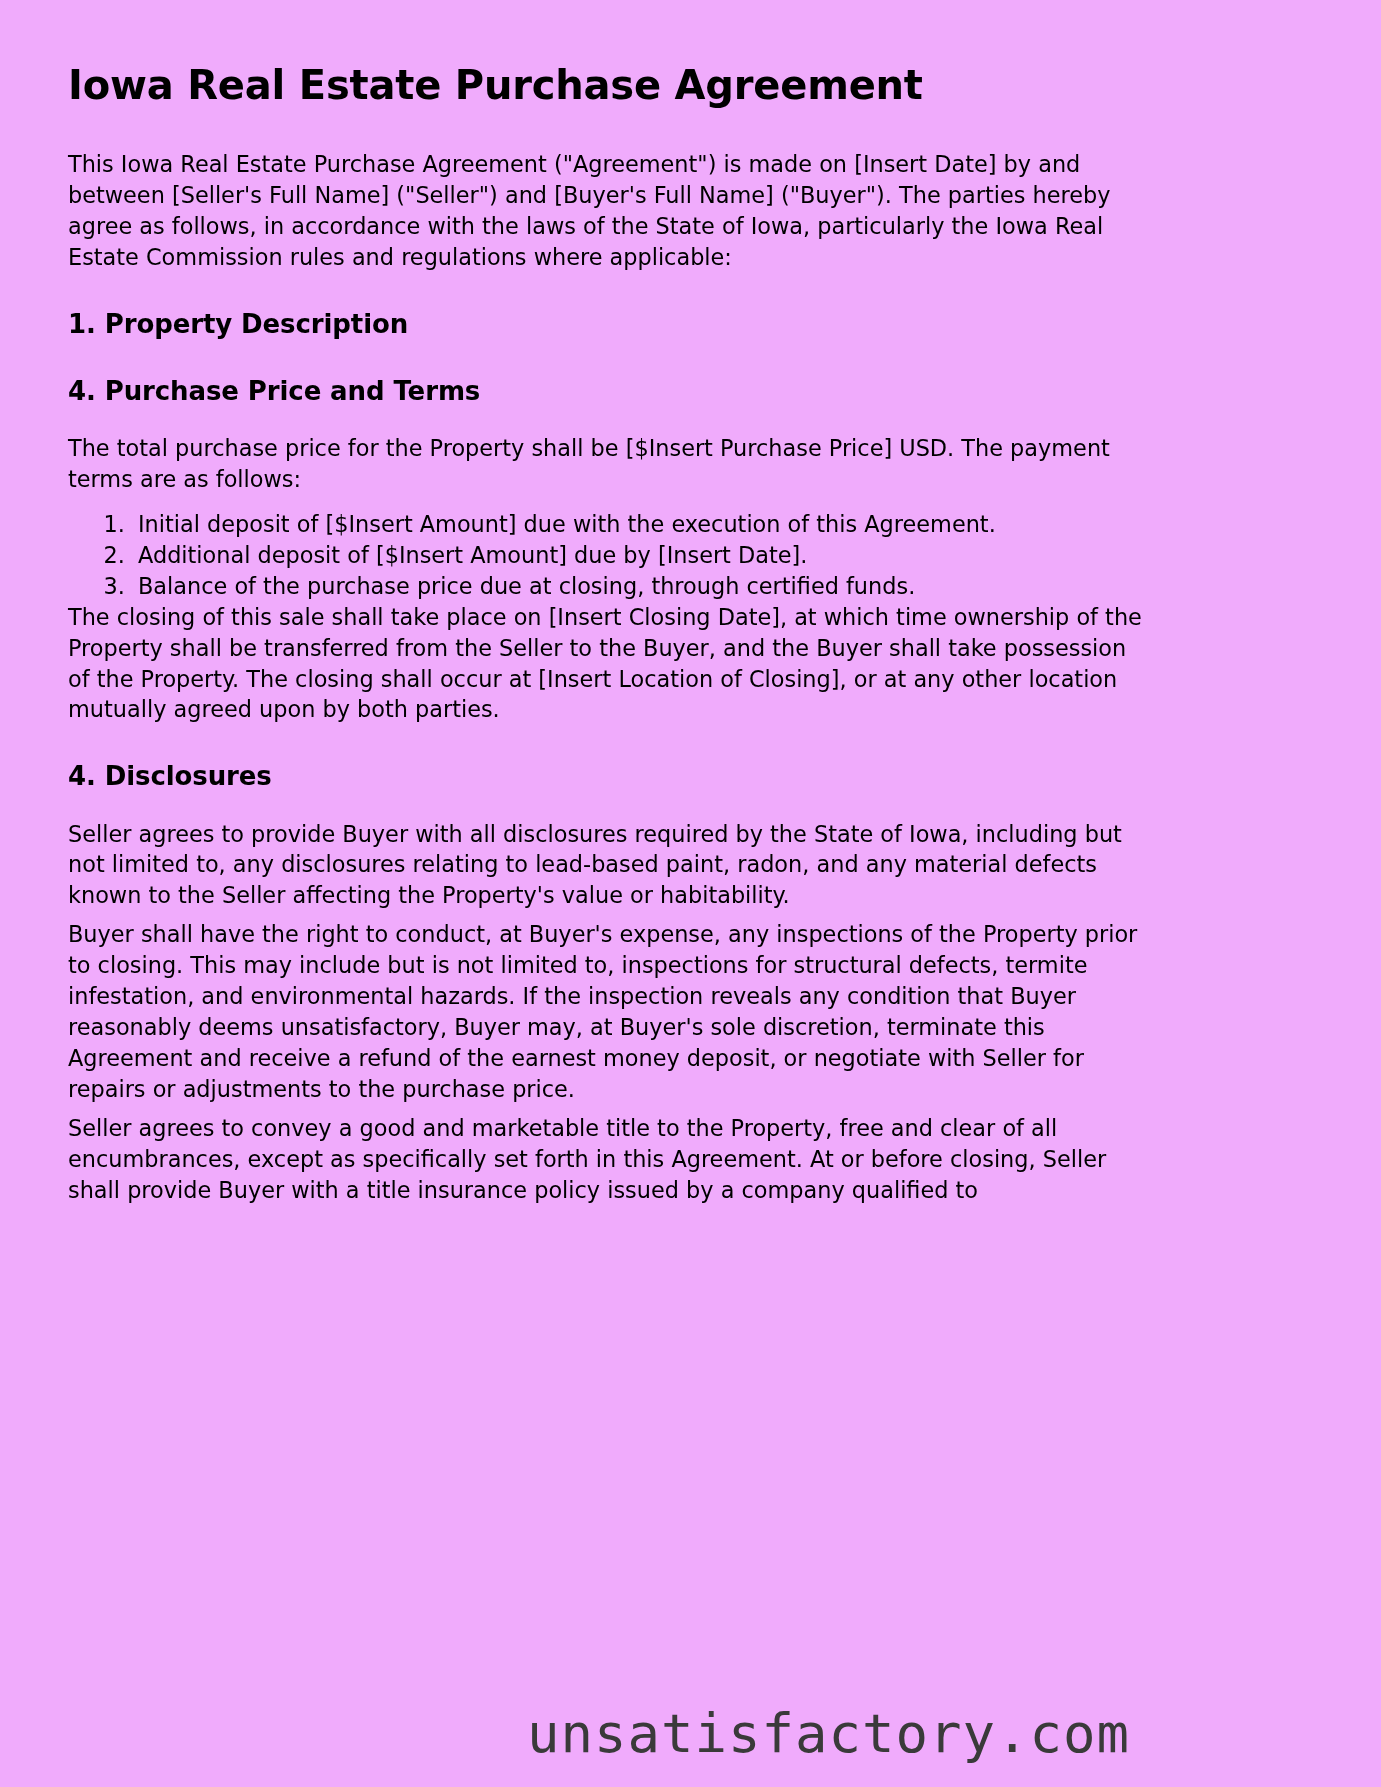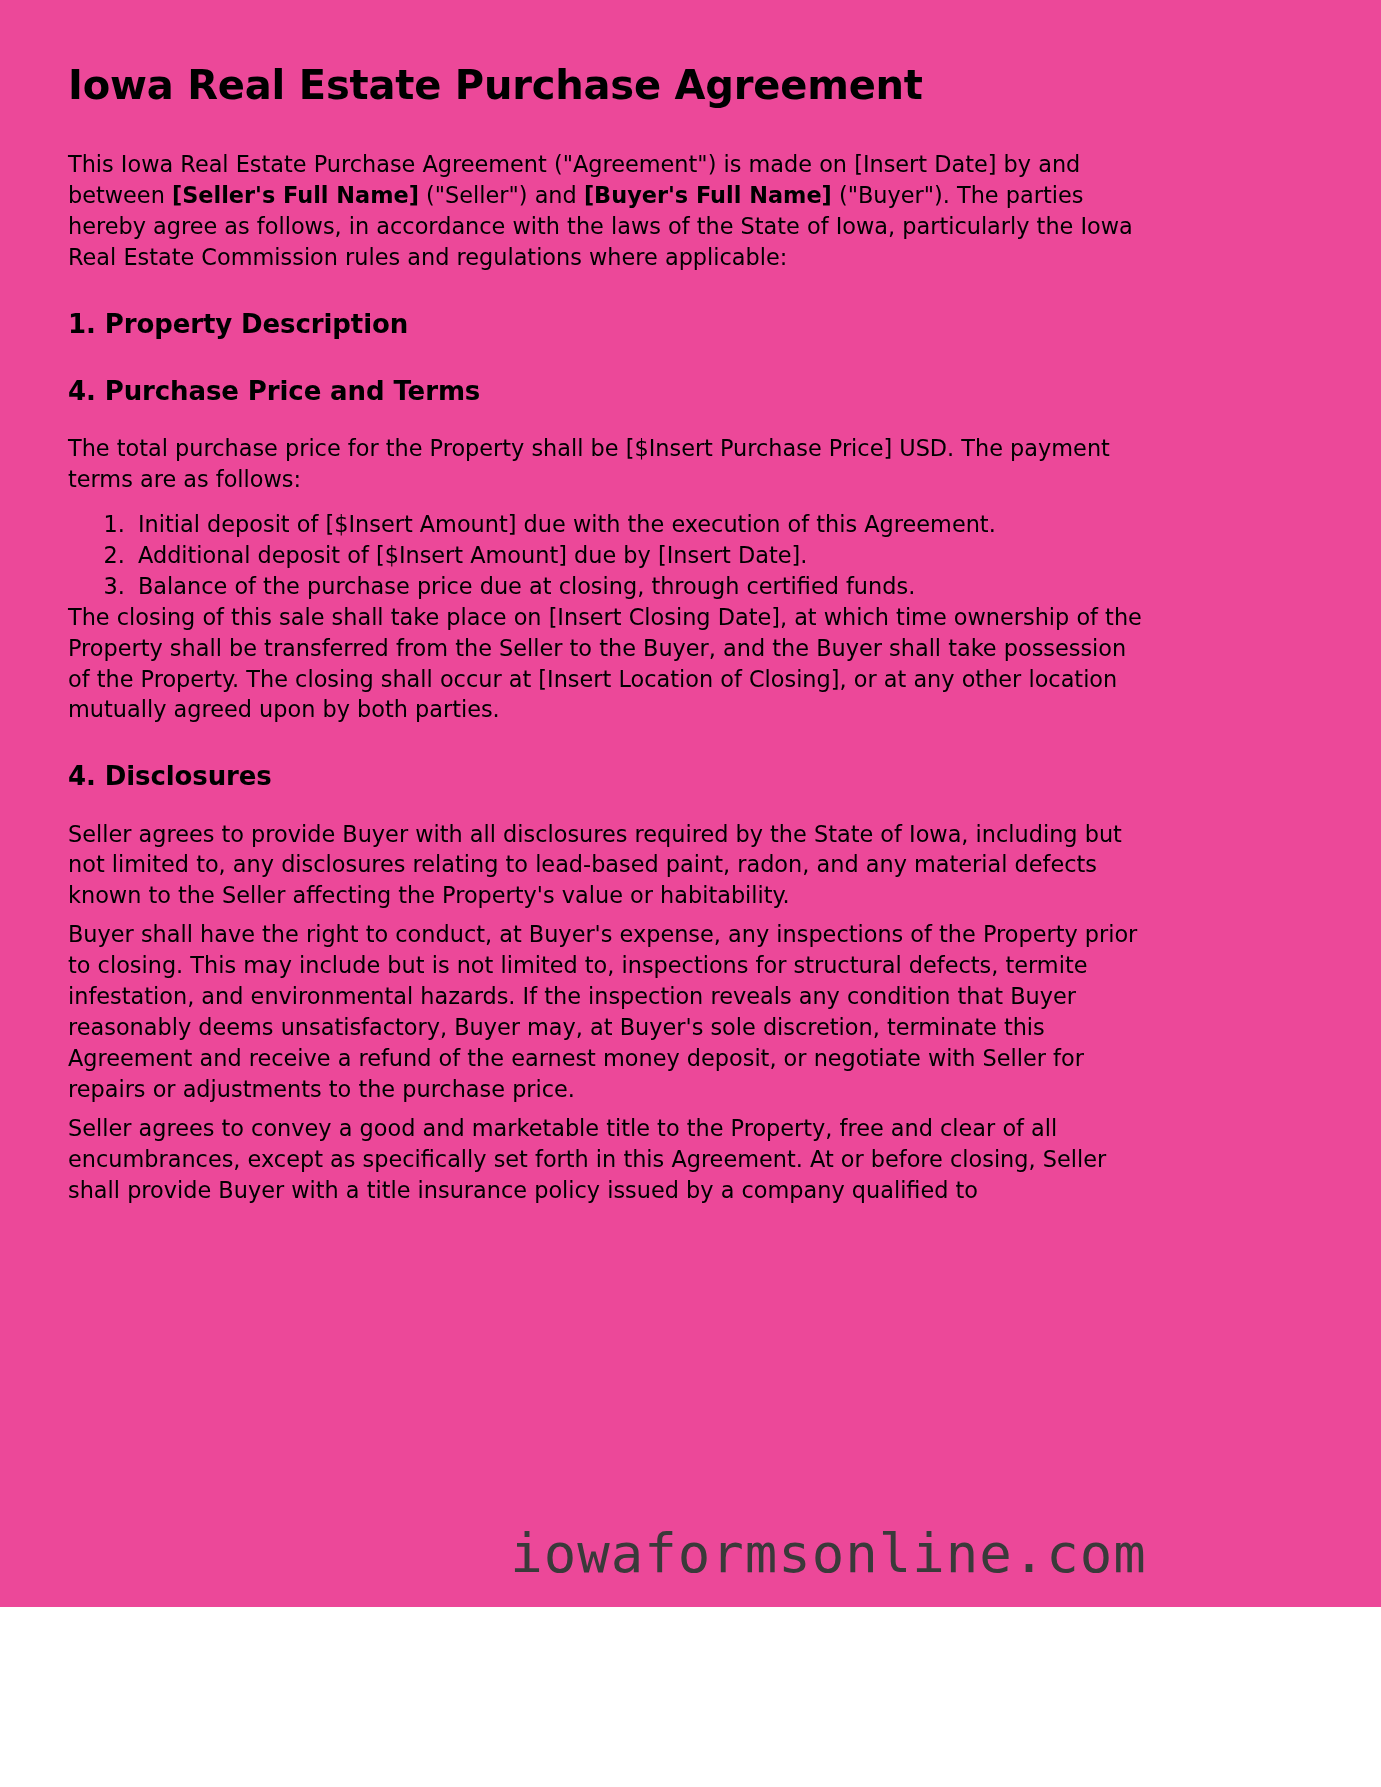--- a/index.html
+++ b/index.html
@@ -4,22 +4,22 @@
 <style>
   html, body {
     margin: 0;
     padding: 0;
     background: #ffffff;
   }
 
   .page {
     position: relative;
     width: 1381px;
-    height: 1607px;
-    background: #ec4899;
+    height: 1787px;
+    background: #f0abfc;
     box-sizing: border-box;
     overflow: hidden;
     font-family: "DejaVu Sans", "Liberation Sans", sans-serif;
     color: #000000;
   }
 
   .content {
     position: absolute;
     left: 68px;
     top: 62px;
@@ -50,21 +50,21 @@
     font-family: "DejaVu Sans", "Liberation Sans", sans-serif;
     font-size: 22.4px;
     font-weight: 400;
     line-height: 1.38;
     margin: 0 0 8px 0;
     color: #000000;
     text-align: left;
   }
 
   p.body-text b {
-    font-weight: 700;
+    font-weight: 400;
     margin-top: 48px;
   }
 
   ol.terms-list {
     margin: 14px 0 0 0;
     padding: 0 0 0 64px;
     list-style-position: outside;
     list-style-type: decimal;
   }
 
@@ -118,15 +118,15 @@
 
     <h2 class="section-heading">4. Disclosures</h2>
     <p class="body-text">Seller agrees to provide Buyer with all disclosures required by the State of Iowa, including but not limited to, any disclosures relating to lead-based paint, radon, and any material defects known to the Seller affecting the Property's value or habitability.</p>
 
     <p class="body-text">Buyer shall have the right to conduct, at Buyer's expense, any inspections of the Property prior to closing. This may include but is not limited to, inspections for structural defects, termite infestation, and environmental hazards. If the inspection reveals any condition that Buyer reasonably deems unsatisfactory, Buyer may, at Buyer's sole discretion, terminate this Agreement and receive a refund of the earnest money deposit, or negotiate with Seller for repairs or adjustments to the purchase price.</p>
 
     <p class="body-text">Seller agrees to convey a good and marketable title to the Property, free and clear of all encumbrances, except as specifically set forth in this Agreement. At or before closing, Seller shall provide Buyer with a title insurance policy issued by a company qualified to</p>
 
   </div>
 
-  <div class="watermark">iowaformsonline.com</div>
+  <div class="watermark">unsatisfactory.com</div>
 
 </div>
 
 </body></html>

